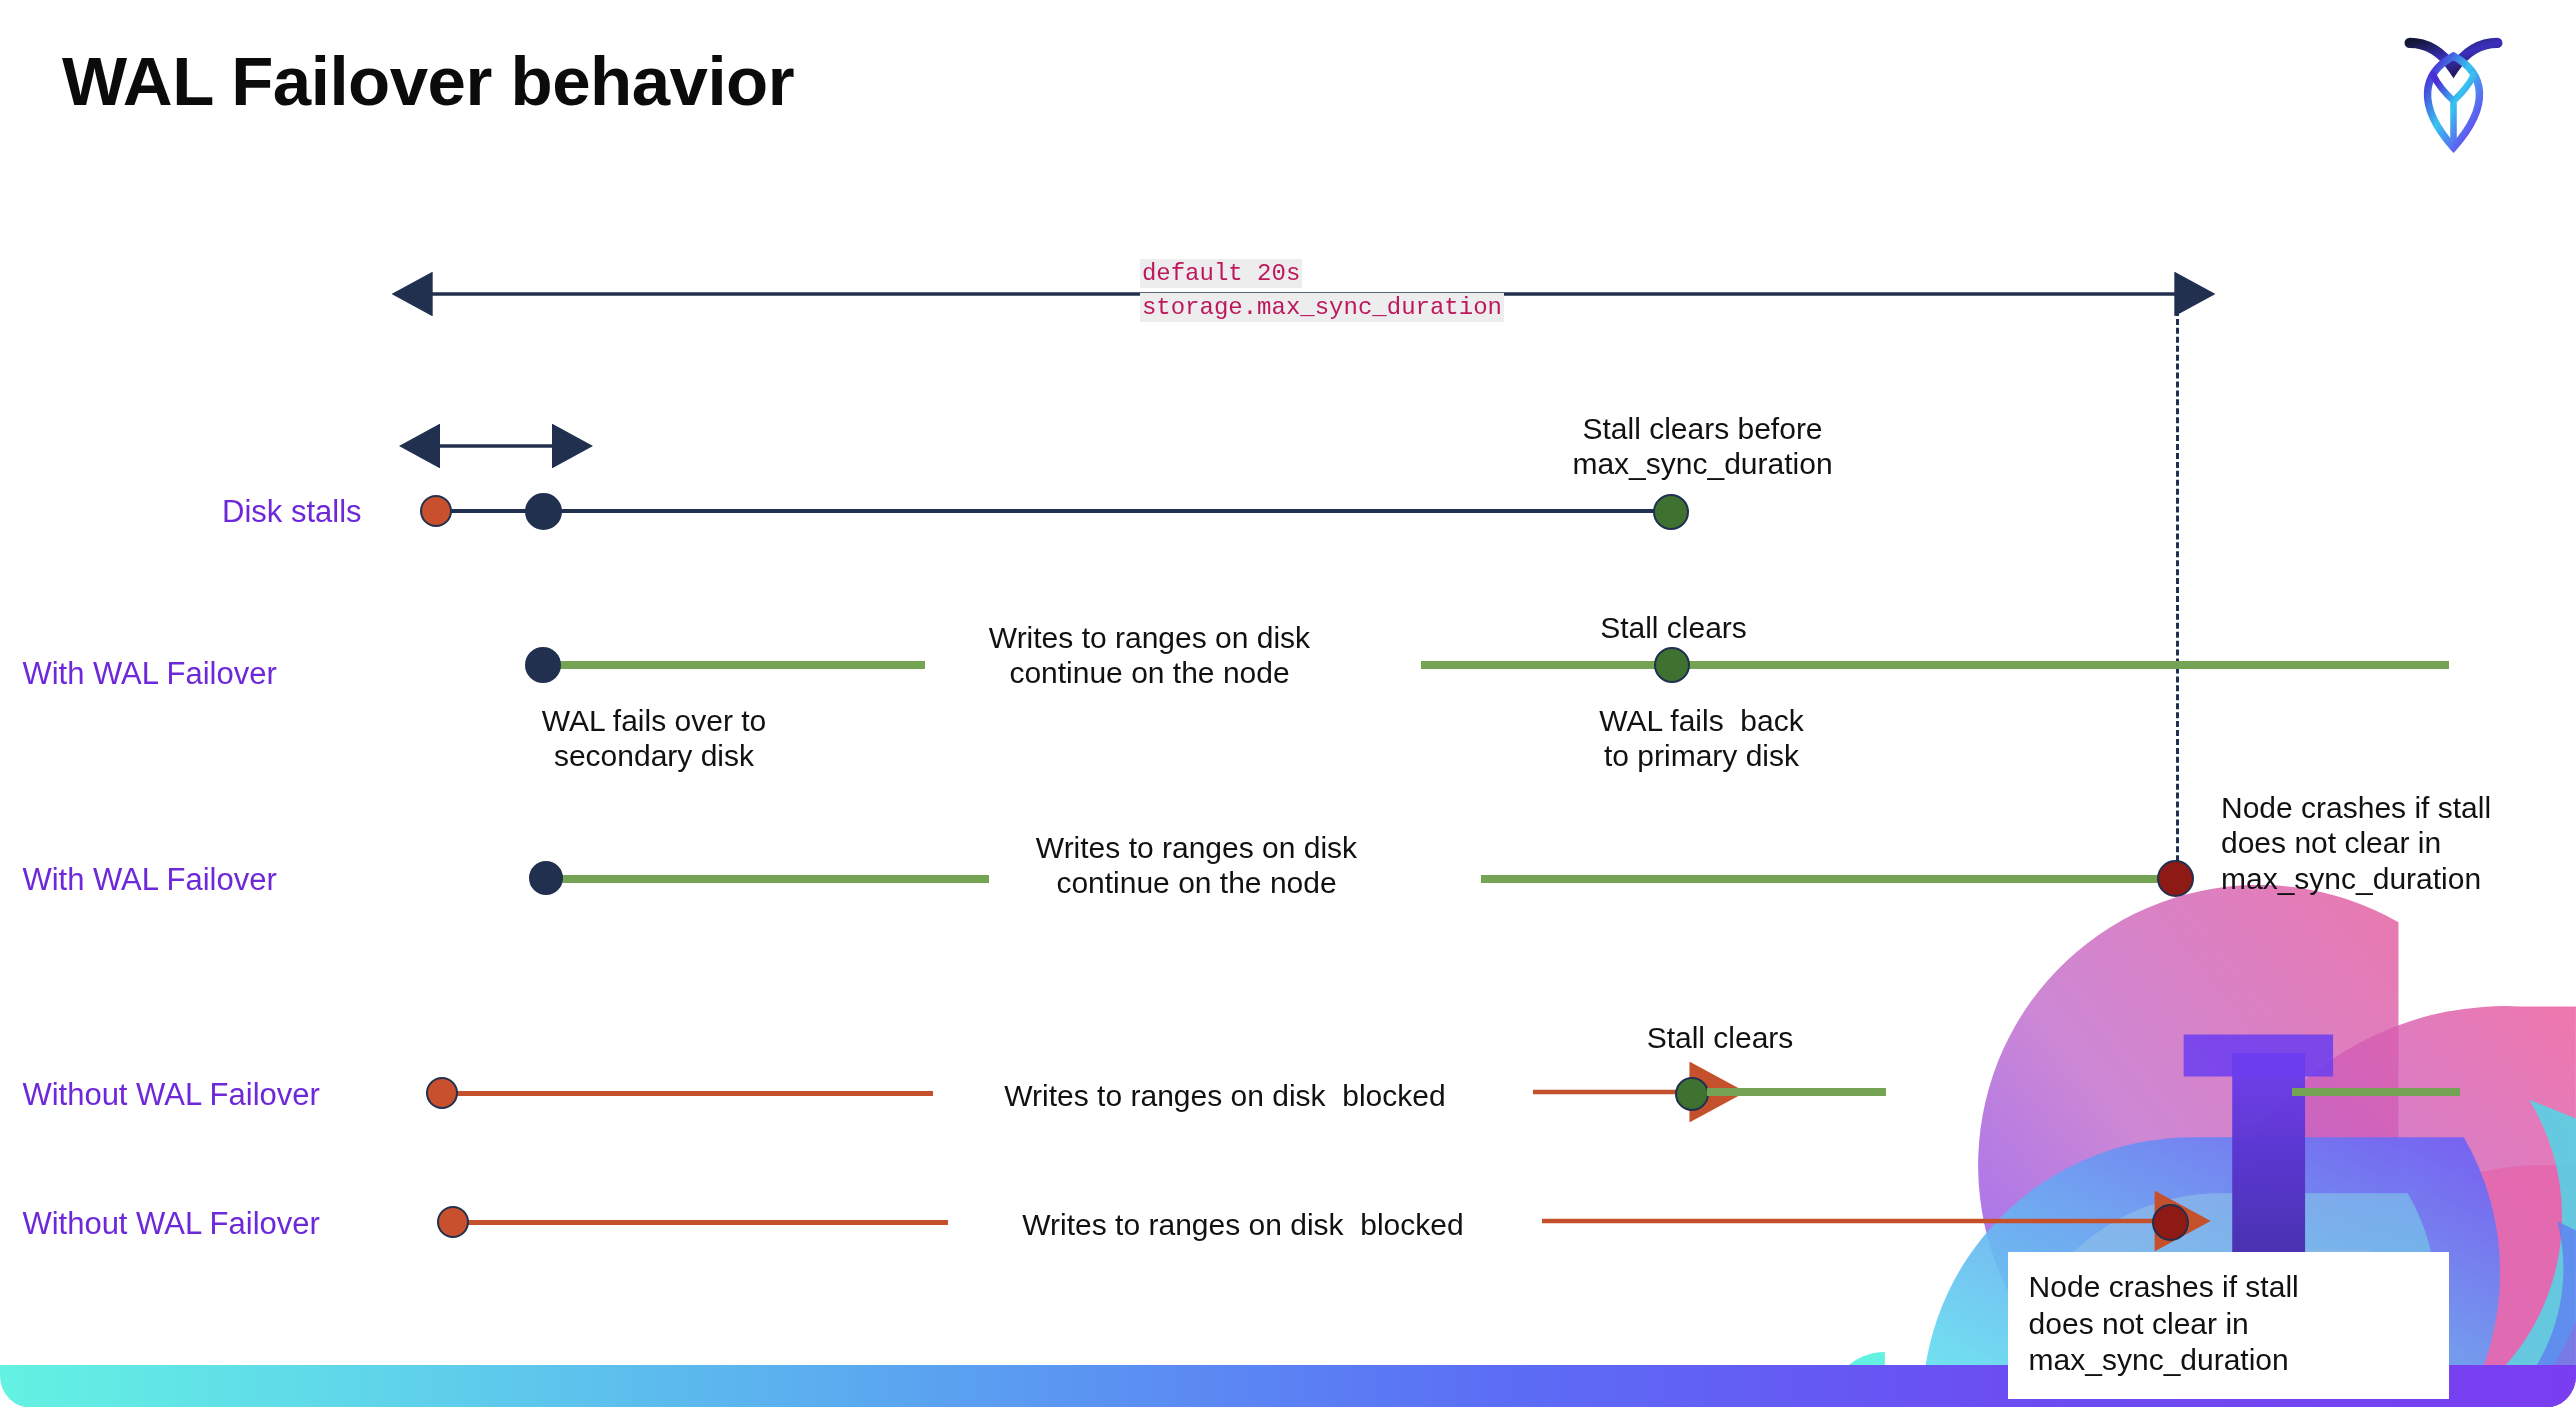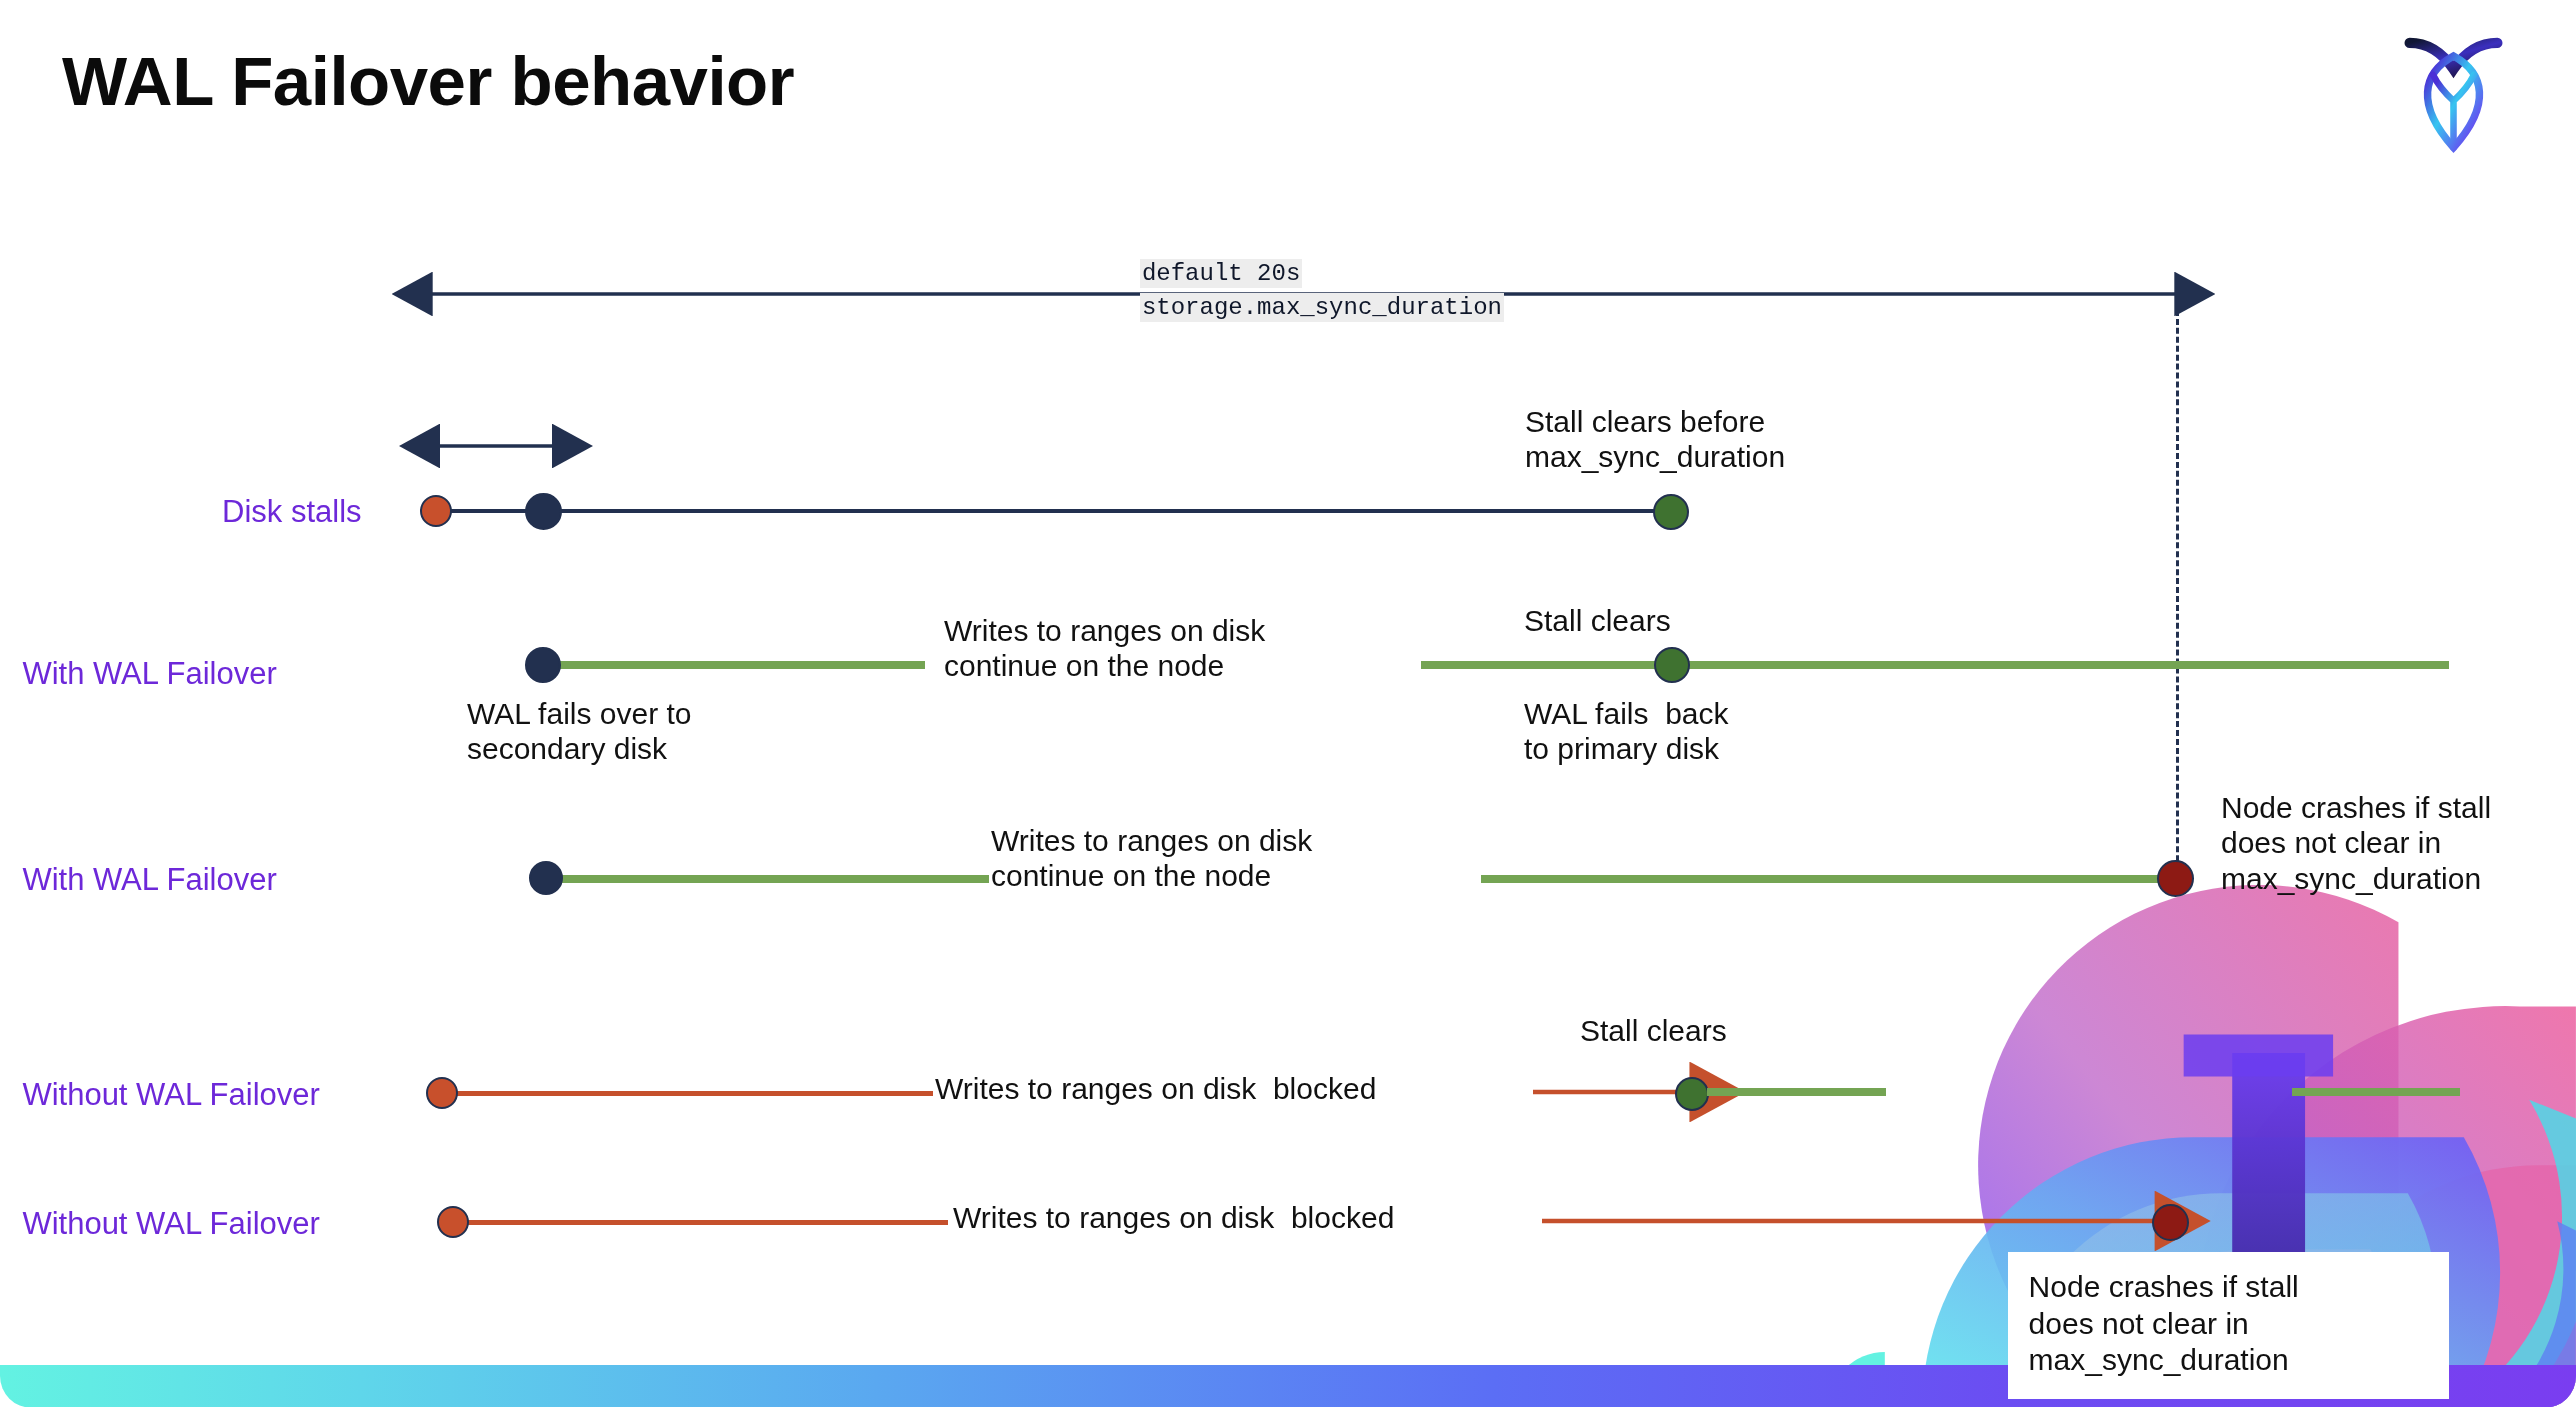--- a/index.html
+++ b/index.html
@@ -24,25 +24,25 @@
     position:absolute;left:62px;top:47px;
     font-size:69px;font-weight:700;color:#0b0b0b;
     letter-spacing:-0.5px;line-height:1;
   }
 
   
   .logo{position:absolute;left:2402px;top:28px;width:103px;height:126px;}
 
   
   .lbl{position:absolute;font-size:30px;color:#111;line-height:1.18;white-space:pre;}
-  .lbl.c{text-align:left;}
+  .lbl.c{text-align:center;margin-top:7px;}
   .lbl.l{text-align:left;}
   .mono{
     position:absolute;font-family:"Liberation Mono", monospace;
-    font-size:24px;color:#0f172a;line-height:1.42;white-space:pre;
+    font-size:24px;color:#be185d;line-height:1.42;white-space:pre;
   }
   .mono span{background:#ededed;padding:0.9px 1.9px;}
 
   
   .rowlbl{position:absolute;font-size:31px;color:#6d28d9;white-space:nowrap;}
 
   
   .hline{position:absolute;height:3.7px;}
   .navy{background:#22304f;}
   .green{background:#74a453;height:7.5px;}

